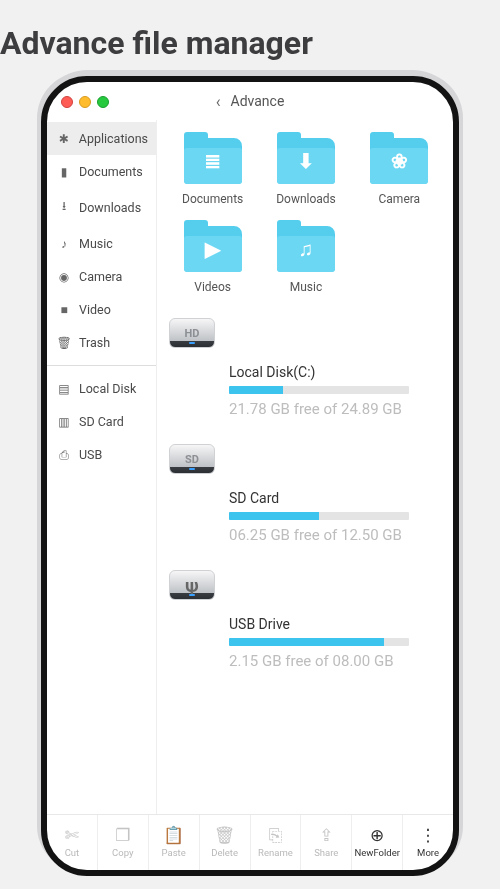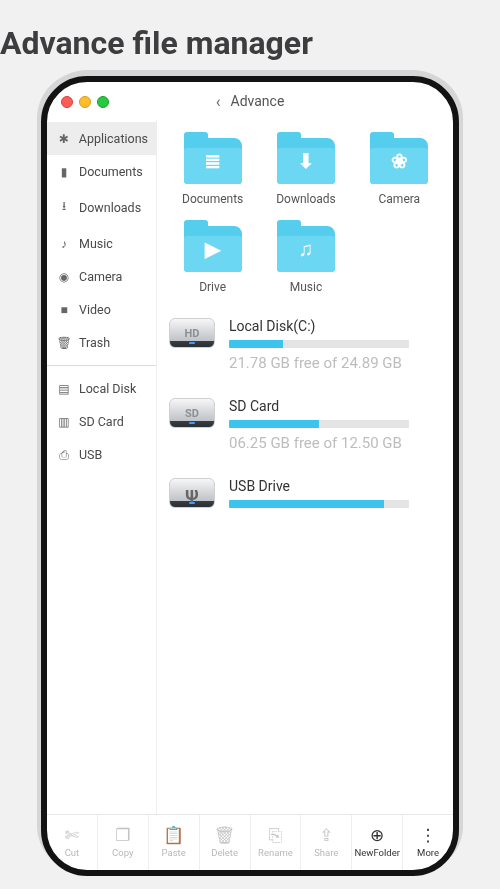--- a/index.html
+++ b/index.html
@@ -114,21 +114,21 @@
     width:46px; height:30px;
     border-radius:6px;
     background: linear-gradient(#f6f6f7,#bfc2c6 78%, #3a3d42 78%, #2b2e33);
     border:1px solid #cfd1d4;
     display:flex; align-items:center; justify-content:center;
     font-size:11px; font-weight:700; color:#8c8f94;
     position:relative;
   }
   .drive-icon .led { position:absolute; bottom:3px; left:50%; transform:translateX(-50%); width:6px; height:2px; background:#3aa0ff; border-radius:1px;}
   .drive-icon.usb-ico { font-size:18px; color:#666;}
-  .drive-info { flex:1; padding-top:0; }
+  .drive-info { flex:1; padding-top:0;margin-top:46px; }
   .drive-name { font-size:14px; color:#333; margin-bottom:6px;}
   .bar { width: 180px; height:8px; background:#e4e4e4; border-radius:1px; overflow:hidden;}
   .bar-fill { height:100%; background:#3cc3ee;}
   .drive-free { font-size:15px; color:#bdbdbd; margin-top:6px;}
   .toolbar {
     height:56px;
     border-top:1px solid #e8e8e8;
     display:flex;
   }
   .tool {
@@ -235,21 +235,21 @@
             </div>
             <div>Camera</div>
           </div>
           <div class="folder-cell">
             <div class="folder-icon">
               <div class="folder-tab"></div>
               <div class="folder-back"></div>
               <div class="folder-front"></div>
               <div class="folder-glyph">▶</div>
             </div>
-            <div>Drive</div>
+            <div>Videos</div>
           </div>
           <div class="folder-cell">
             <div class="folder-icon">
               <div class="folder-tab"></div>
               <div class="folder-back"></div>
               <div class="folder-front"></div>
               <div class="folder-glyph">♫</div>
             </div>
             <div>Music</div>
           </div>
@@ -276,20 +276,21 @@
               <div class="drive-free">06.25 GB free of 12.50 GB</div>
             </div>
           </div>
           <div class="drive">
             <div class="drive-icon usb-ico">ψ<span class="led"></span></div>
             <div class="drive-info">
               <div class="drive-name">USB Drive</div>
               <div class="bar">
                 <div class="bar-fill" style="width:86%"></div>
               </div>
+              <div class="drive-free">2.15 GB free of 08.00 GB</div>
             </div>
           </div>
         </div>
     </div>
   </div>
 
   <div class="toolbar" id="toolbar">
       <div class="tool">
         <span class="tool-icon">✄</span>
         <span>Cut</span>

